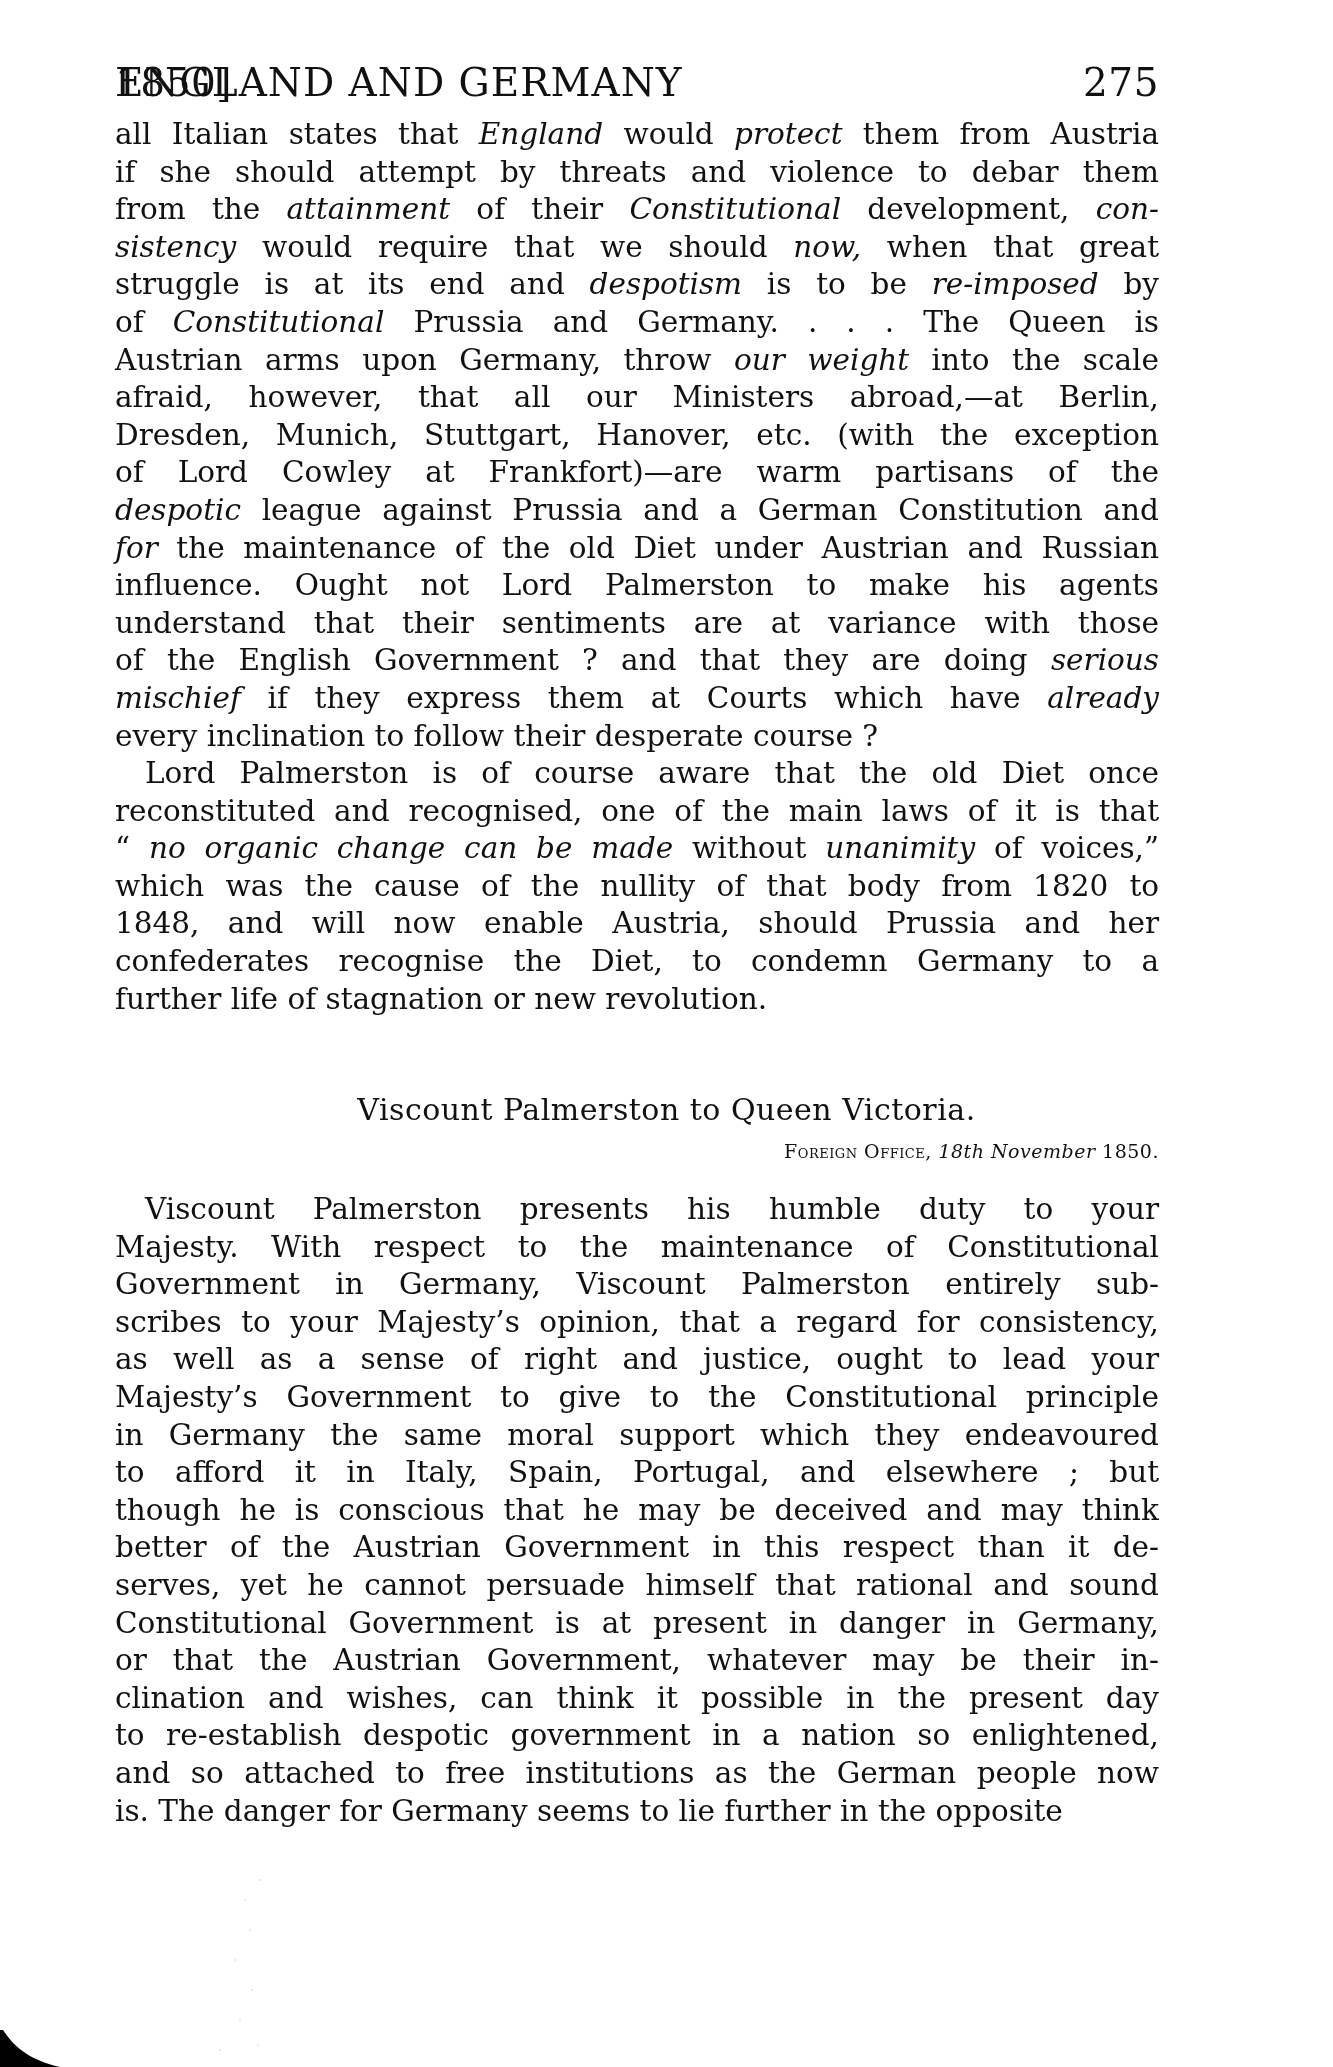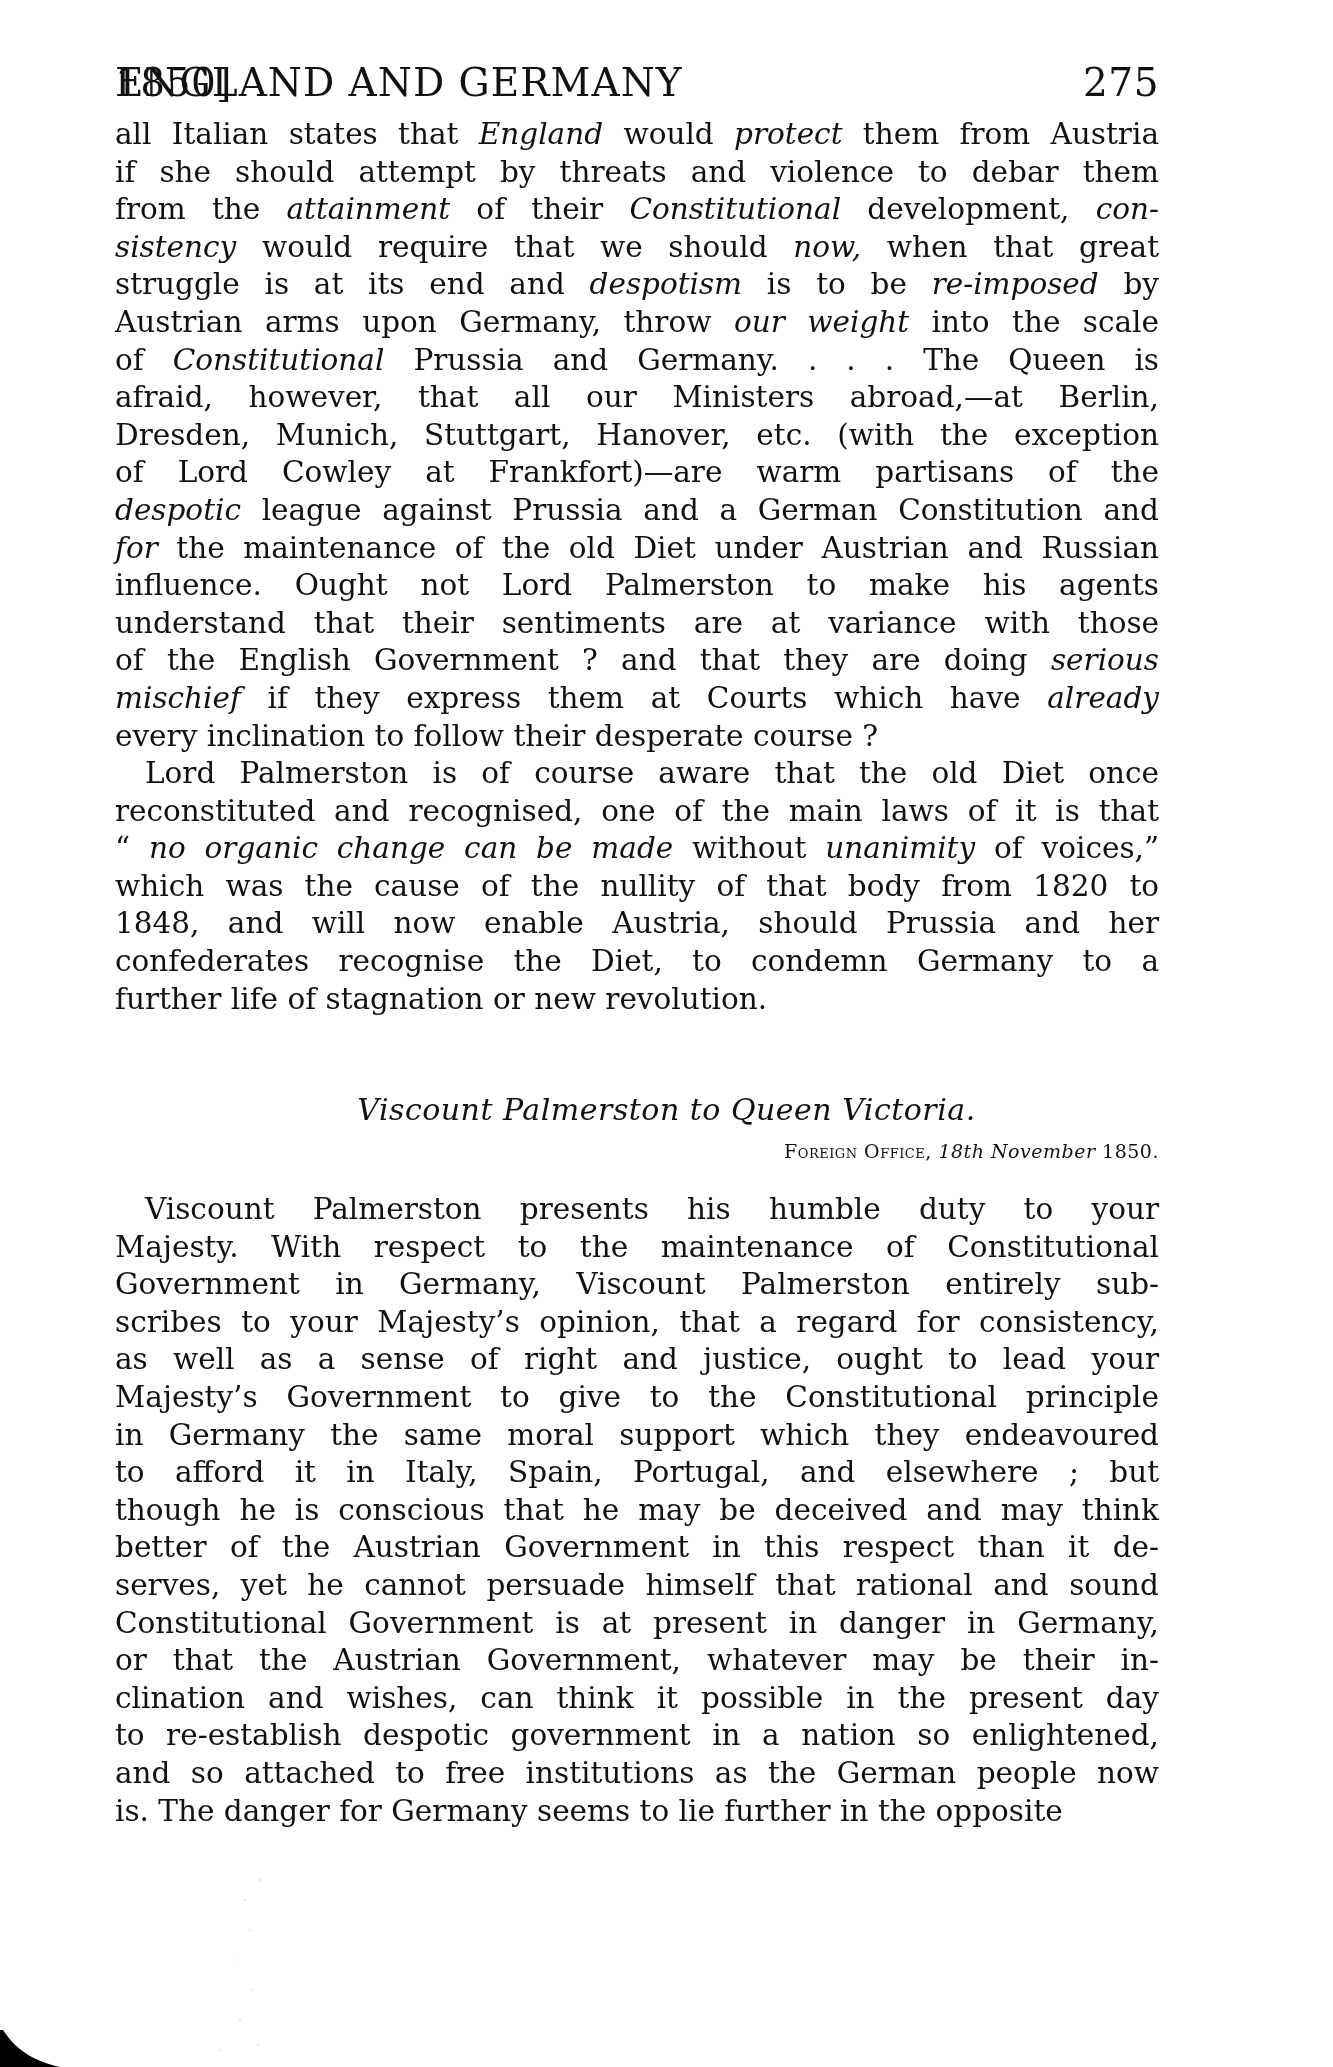--- a/index.html
+++ b/index.html
@@ -9,43 +9,43 @@
             font-size: 39px; letter-spacing: 0.5px; }
   .header .left { position: absolute; left: 0; top: 0; }
   .header .center { position: absolute; left: 0; right: 0; text-align: left; top: 0; letter-spacing: 1px; }
   .header .right { position: absolute; right: 0; top: 0; margin-left: 42px; }
   .body { position: absolute; left: 115px; width: 1044px; font-size: 29.5px; line-height: 37.6px; }
   .line { display: block; height: 37.6px; white-space: nowrap; text-align: justify; text-align-last: justify; }
   .line.last { text-align-last: left; }
   .line.indent { padding-left: 30px; }
   i { font-style: italic; }
   .title { position: absolute; left: 0; width: 1333px; top: 1092px; text-align: center;
-           font-size: 30px; font-style: italic; letter-spacing: 0.5px; }
+           font-size: 30px; letter-spacing: 0.5px; }
   .dateline { position: absolute; right: 174px; top: 1140px; font-size: 19px; letter-spacing: 0.5px; }
   .sc { font-variant: small-caps; }
   .smudge { position: absolute; left: 0; top: 2030px; width: 60px; height: 37px; }
   .specks { position: absolute; left: 190px; top: 1870px; width: 80px; height: 190px; opacity: 0.35; }
 </style>
 </head>
 <body>
 
 <div class="header">
   <span class="left">1850]</span>
   <span class="center">ENGLAND AND GERMANY</span>
   <span class="right">275</span>
 </div>
 
 <div class="body" style="top:116px;">
     <span class="line">all Italian states that <i>England</i> would <i>protect</i> them from Austria</span>
     <span class="line">if she should attempt by threats and violence to debar them</span>
     <span class="line">from the <i>attainment</i> of their <i>Constitutional</i> development, <i>con-</i></span>
     <span class="line"><i>sistency</i> would require that we should <i>now,</i> when that great</span>
     <span class="line">struggle is at its end and <i>despotism</i> is to be <i>re-imposed</i> by</span>
+    <span class="line">of <i>Constitutional</i> Prussia and Germany. . . . The Queen is</span>
     <span class="line">Austrian arms upon Germany, throw <i>our weight</i> into the scale</span>
-    <span class="line">of <i>Constitutional</i> Prussia and Germany. . . . The Queen is</span>
     <span class="line">afraid, however, that all our Ministers abroad,—at Berlin,</span>
     <span class="line">Dresden, Munich, Stuttgart, Hanover, etc. (with the exception</span>
     <span class="line">of Lord Cowley at Frankfort)—are warm partisans of the</span>
     <span class="line"><i>despotic</i> league against Prussia and a German Constitution and</span>
     <span class="line"><i>for</i> the maintenance of the old Diet under Austrian and Russian</span>
     <span class="line">influence. Ought not Lord Palmerston to make his agents</span>
     <span class="line">understand that their sentiments are at variance with those</span>
     <span class="line">of the English Government ? and that they are doing <i>serious</i></span>
     <span class="line"><i>mischief</i> if they express them at Courts which have <i>already</i></span>
     <span class="line last">every inclination to follow their desperate course ?</span>

